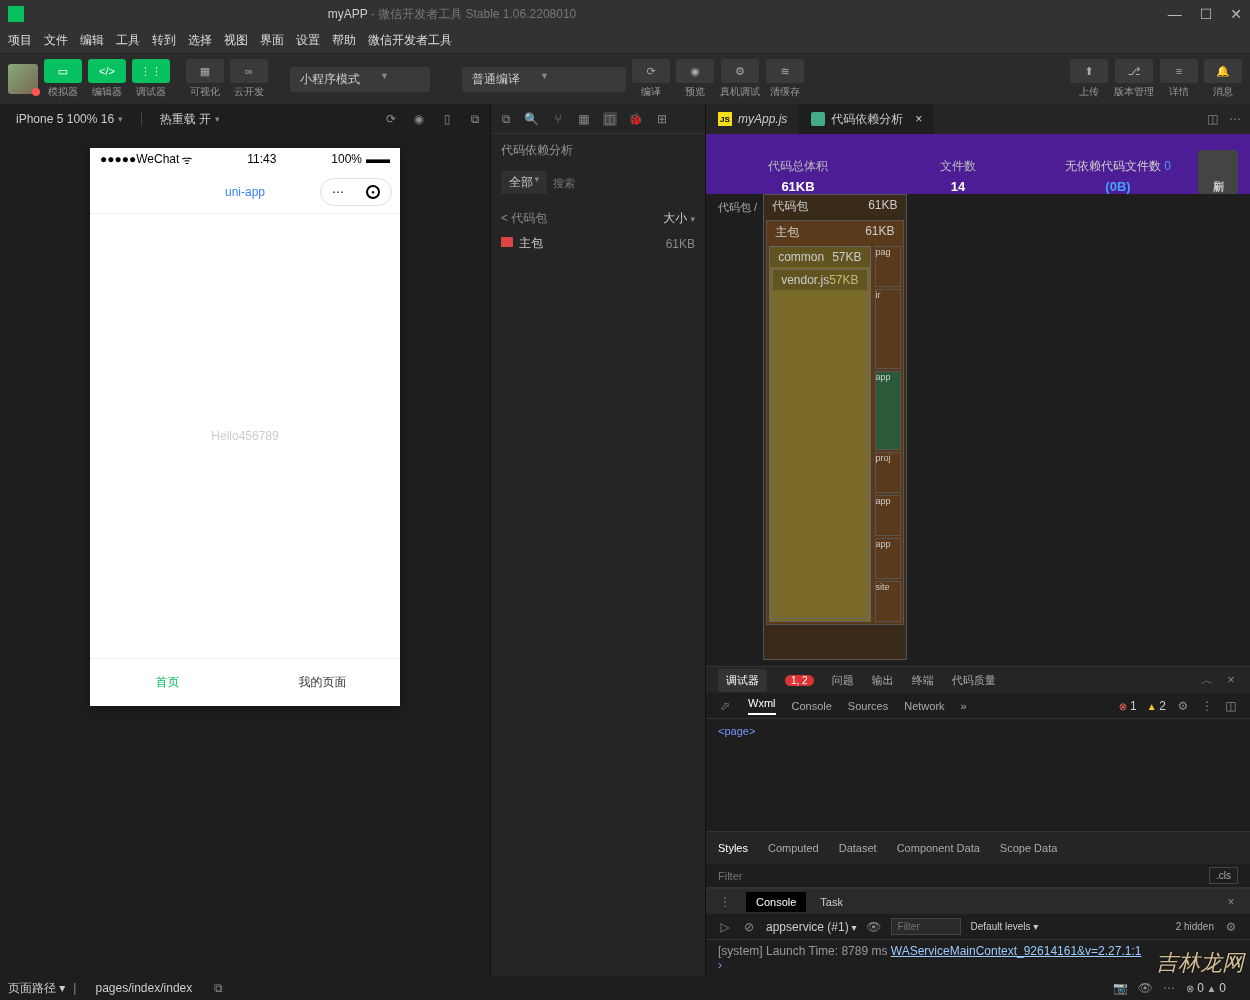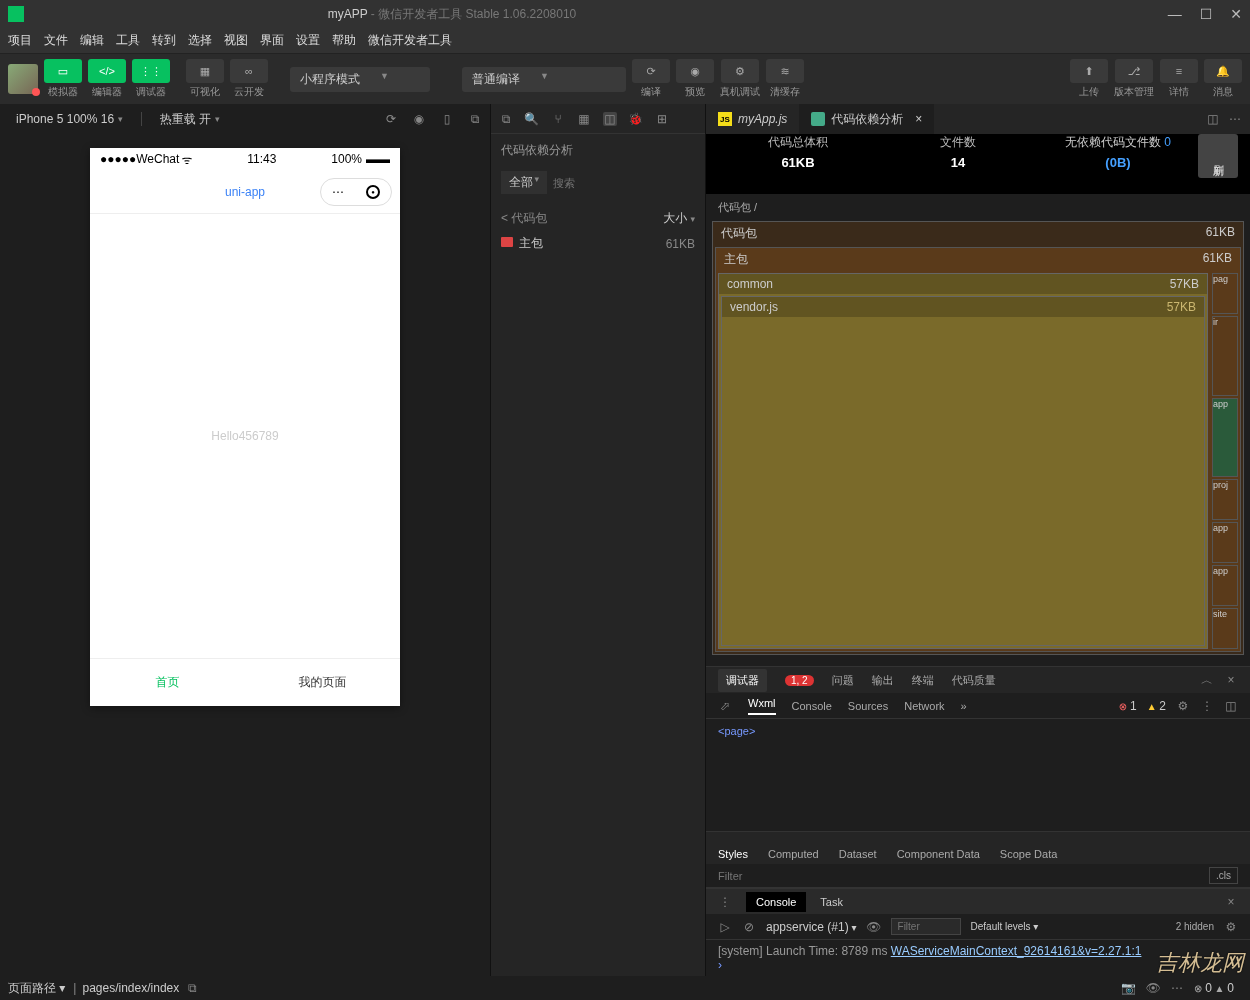--- a/index.html
+++ b/index.html
@@ -42,27 +42,27 @@
 .midpanel .row{display:flex;align-items:center;padding:4px 10px;gap:6px}
 .midpanel .sel2{background:#303030;padding:3px 8px;flex:1;display:flex;justify-content:space-between;font-size:11px;color:#ccc}
 .tree-row{display:flex;align-items:center;padding:4px 10px;justify-content:space-between;color:#bbb;font-size:11px}
 .folder{width:12px;height:10px;background:#d44;display:inline-block;margin-right:6px;border-radius:1px}
 .rightpanel{flex:1;background:#1e1e1e;display:flex;flex-direction:column;border-left:1px solid #111}
 .edtabs{height:30px;display:flex;align-items:center;background:#252525}
 .edtab{padding:0 12px;height:100%;display:flex;align-items:center;gap:6px;font-size:11px;color:#aaa}
 .edtab.active{background:#1e1e1e;color:#eee}
 .edtab .jsicn{width:14px;height:14px;background:#f5de19;color:#000;font-size:8px;display:flex;align-items:center;justify-content:center;font-weight:bold}
 .edtab .fileicn{width:14px;height:14px;background:#4a8;border-radius:2px}
-.analysis-top{height:60px;display:flex;align-items:flex-start;background:#000000;padding:0 12px}
+.analysis-top{height:60px;display:flex;align-items:flex-end;background:#4c1d95;padding:0 12px}
 .stat{flex:1;text-align:center}
 .stat .lbl{color:#bbb;font-size:12px}
 .stat .val{color:#fff;font-size:13px;font-weight:bold;margin-top:4px}
 .stat .val.blue{color:#45a0ff}
 .refresh{width:40px;height:44px;background:#444;display:flex;align-items:center;justify-content:center;writing-mode:vertical-rl;font-size:11px;color:#ddd;border-radius:3px}
-.treemap-area{flex:1;padding:0 6px 4px;overflow:hidden;display:flex;flex-direction:column}
+.treemap-area{flex:1;padding:0 6px 4px;overflow:hidden;display:flex;}
 .bc{padding:6px 6px;color:#aaa;font-size:11px}
 .tm-box{border:1px solid #555;margin-bottom:2px}
 .tm-hdr{display:flex;justify-content:space-between;padding:3px 8px;font-size:11px}
 .tm1{background:#3a2a1a}
 .tm2{background:#5a3a1a}
 .tm-body{display:flex;height:380px}
 .tm-main{flex:1;border:1px solid #666;margin:2px;background:#7a6a2a;display:flex;flex-direction:column}
 .tm-main .tm-hdr{background:rgba(0,0,0,.2)}
 .tm-vendor{flex:1;border:1px solid #666;margin:2px;background:#7a6a2a}
 .tm-side{width:30px;display:flex;flex-direction:column;gap:2px;padding:2px}
@@ -71,37 +71,37 @@
 .dt-tabs{height:26px;display:flex;align-items:center;gap:18px;padding:0 12px;background:#252525}
 .dt-tabs .t{font-size:11px;color:#aaa}
 .dt-tabs .t.active{color:#fff;background:#333;padding:4px 8px;border-radius:2px}
 .dt-tabs .badge{background:#d33;border-radius:8px;padding:0 6px;font-size:10px;color:#fff}
 .dt-sub{height:26px;display:flex;align-items:center;gap:16px;padding:0 12px;border-bottom:1px solid #333}
 .dt-sub .t{font-size:11px;color:#aaa}
 .dt-sub .t.active{color:#fff;border-bottom:2px solid #fff;padding-bottom:4px}
 .dt-sub .err{color:#f66;font-size:10px}
 .dt-sub .warn{color:#fc3;font-size:10px}
 .page-tag{padding:6px 12px;color:#79f;font-size:11px}
-.styles-tabs{height:28px;display:flex;gap:20px;padding:16px 12px;border-top:1px solid #333;background:#252525}
+.styles-tabs{height:28px;display:flex;align-items:center;gap:20px;padding:16px 12px;border-top:1px solid #333;background:#252525}
 .styles-tabs .t{font-size:11px;color:#aaa}
 .styles-tabs .t.active{color:#fff}
 .filter-row{height:24px;display:flex;align-items:center;padding:0 12px;border-bottom:1px solid #333}
 .filter-row input{background:transparent;border:none;outline:none;color:#888;font-size:11px;flex:1}
 .cls{color:#aaa;font-size:10px;padding:2px 6px;border:1px solid #444}
 .console-hdr{height:26px;display:flex;align-items:center;gap:14px;padding:0 12px;background:#2a2a2a;border-top:1px solid #333}
 .console-hdr .t{font-size:11px}
 .console-hdr .t.active{background:#000;padding:4px 10px;color:#fff}
 .console-ctrl{height:26px;display:flex;align-items:center;gap:10px;padding:0 12px;border-bottom:1px solid #333}
 .console-ctrl select,.console-ctrl input{background:#2a2a2a;border:1px solid #444;color:#ccc;font-size:10px;padding:2px 6px}
 .console-body{padding:4px 12px;font-family:Consolas,monospace;font-size:11px}
 .console-body .sys{color:#999}
 .console-body .link{color:#9cf;text-decoration:underline}
 .console-body .prompt{color:#79f}
 .watermark{position:fixed;bottom:22px;right:6px;color:#e8cfa0;font-size:22px;font-style:italic;font-family:"SimSun",serif;opacity:.9;text-shadow:0 0 2px #000}
-.bottom{position:fixed;bottom:0;left:0;right:4px}
+.bottom{position:fixed;bottom:0;left:0;right:12px}
 .dt-right{margin-left:auto;display:flex;gap:10px;align-items:center}
 </style>
 </head>
 <body>
 
 <div class="titlebar">
   <div class="logo"></div>
   <div class="title">
     <span>myAPP</span><span class="dim"> - 微信开发者工具 Stable 1.06.2208010</span>
   </div>
@@ -404,21 +404,21 @@
         <div><span class="sys">[system] Launch Time: 8789 ms </span><span class="link">WAServiceMainContext_92614161&amp;v=2.27.1:1</span></div>
         <div class="prompt">›</div>
       </div>
     </div>
   </div>
 </div>
 
 <div class="statusbar bottom">
   <span style="padding:0 8px"><span>页面路径</span> ▾</span>
   <span style="color:#888">|</span>
-  <span style="padding:0 6px">pages/index/index</span>
+  <span style="padding:0 19px">pages/index/index</span>
   <span class="icn">⧉</span>
   <div style="flex:1"></div>
   <span class="icn">📷</span>
   <span class="icn" style="margin:0 10px">👁</span>
   <span class="icn" style="margin-right:10px">⋯</span>
   <span style="margin-right:12px;font-size:10px;color:#aaa">⊗ <span>0</span> ▲ <span>0</span></span>
 </div>
 
 <div class="watermark">吉林龙网</div>
 

